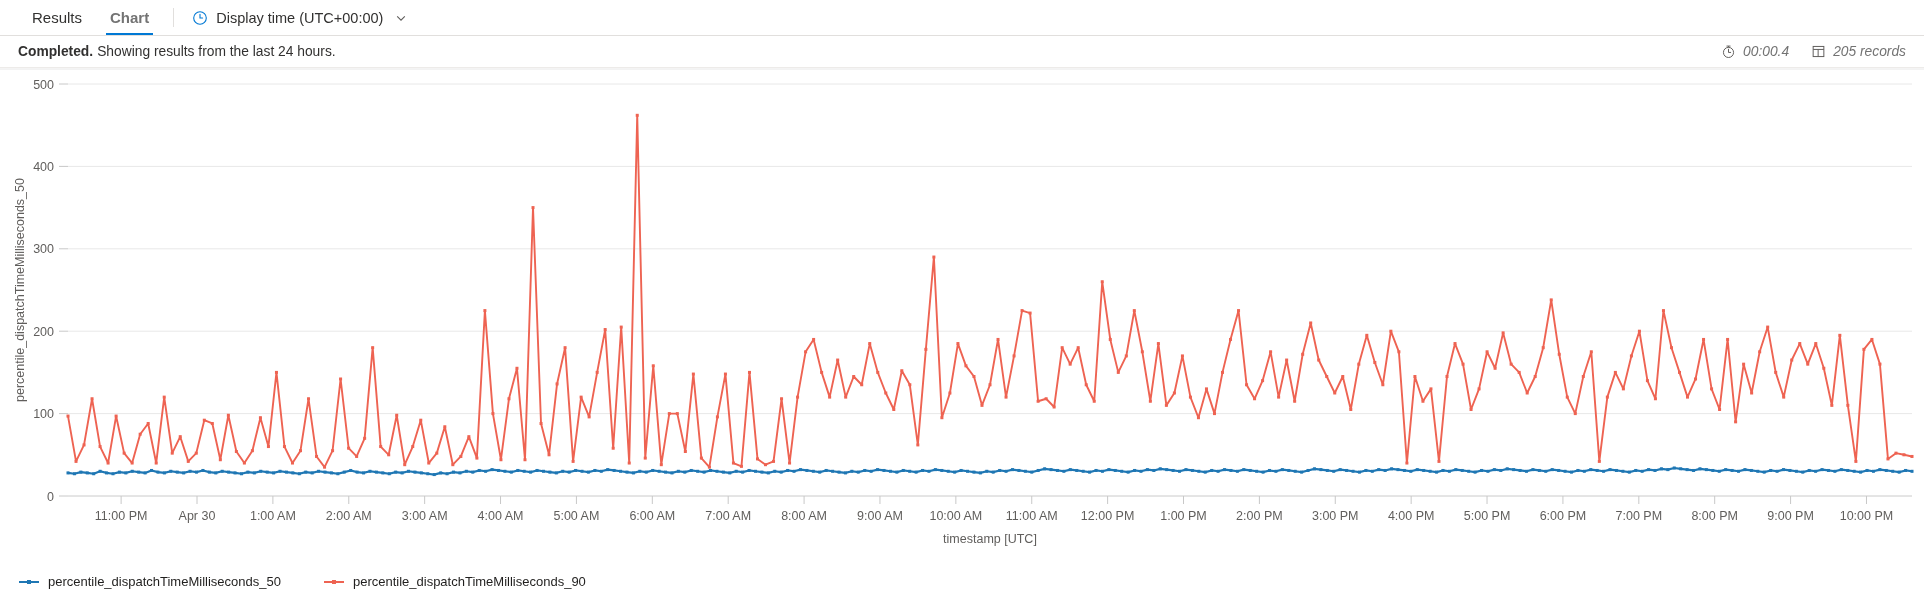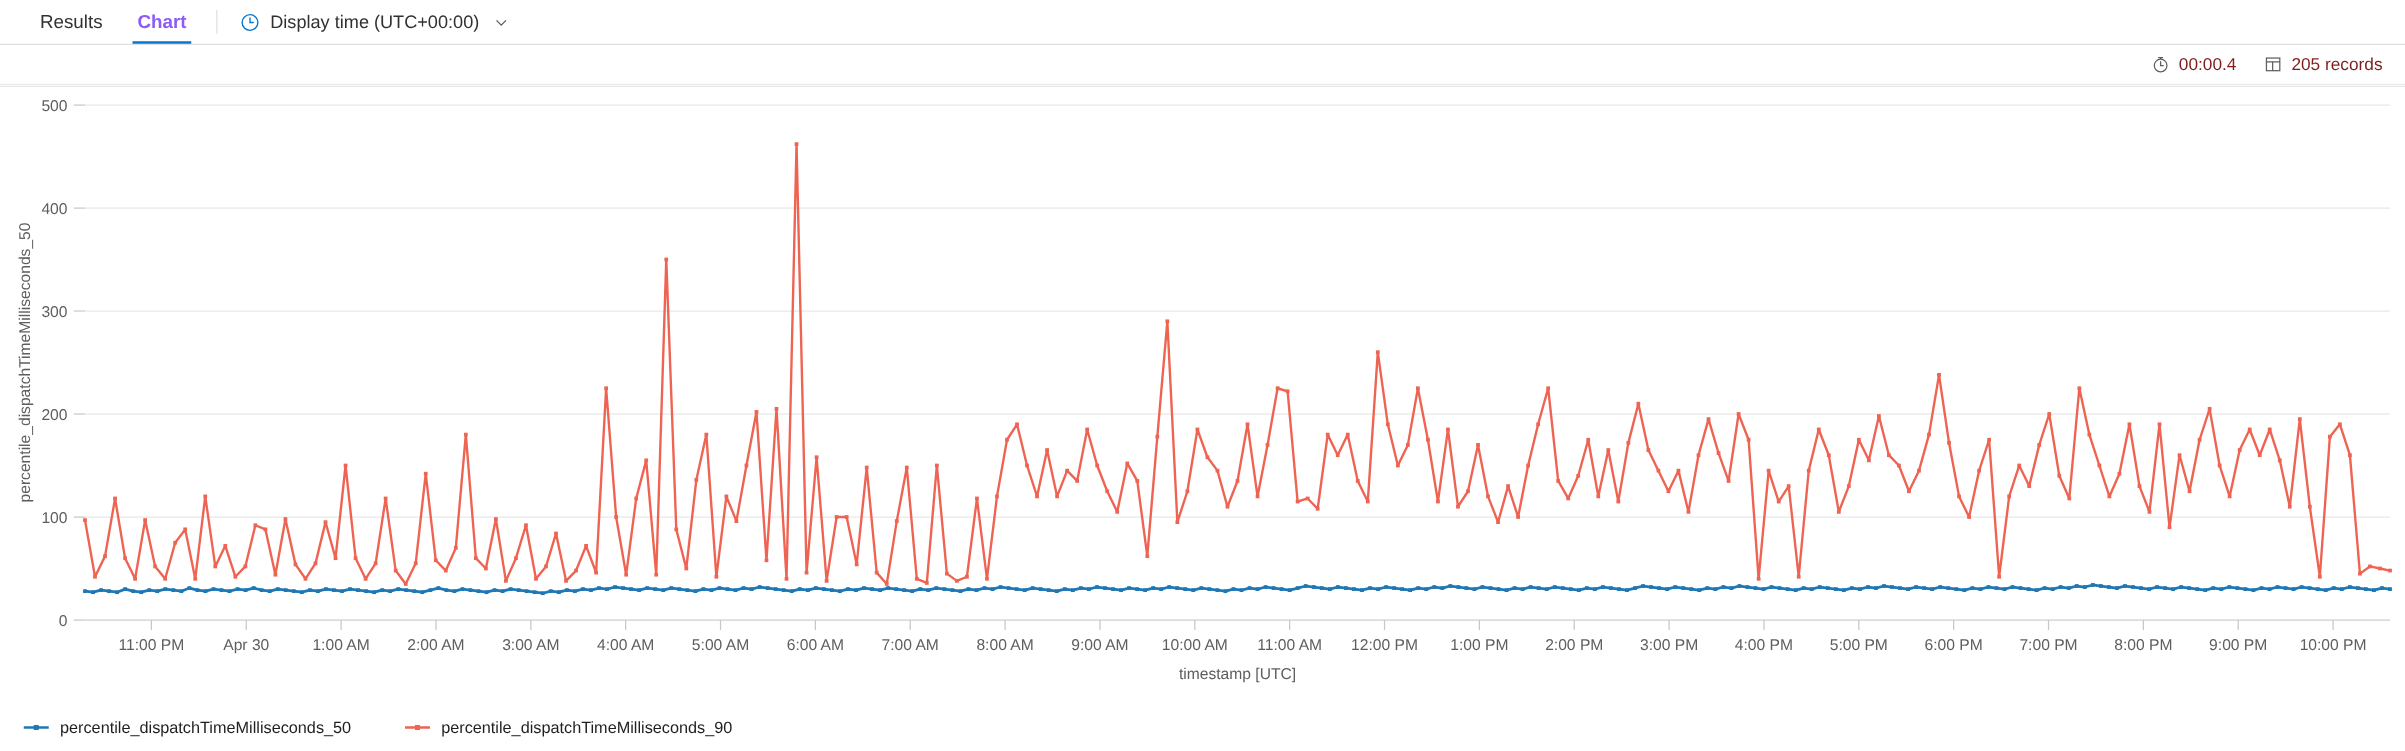--- a/index.html
+++ b/index.html
@@ -29,21 +29,21 @@
     align-items: center;
     padding: 0 14px;
     font-size: 15px;
     color: #323130;
     position: relative;
     cursor: pointer;
     user-select: none;
   }
   .tab.active {
     font-weight: 600;
-    color: #8b5cf6;
+    color: #737373;
   }
   .tab.active::after {
     content: "";
     position: absolute;
     left: 10px;
     right: 10px;
     bottom: 0;
     height: 2.5px;
     background: #0078d4;
   }
@@ -76,22 +76,23 @@
     font-size: 13.8px;
     color: #323130;
   }
   .status-left { display:flex; align-items:baseline; gap:4px; }
   .status-left .strong { font-weight: 700; }
   .status-right {
     margin-left: auto;
     display: flex;
     align-items: center;
     gap: 22px;
-    color: #7f1d1d;
+    color: #737373;
     font-size: 13.8px;
+    font-style: italic;
   }
   .status-right .metric { display:flex; align-items:center; gap:7px;}
   .status-right .metric .ic { color:#605e5c; display:flex; align-items:center;}
 
   
   .chart-wrap {
     position: relative;
     width: 1924px;
     height: 533px;
   }
@@ -151,20 +152,24 @@
     <span>Display time (UTC+00:00)</span>
     <span class="chev">
       <svg width="12" height="12" viewBox="0 0 12 12">
         <path d="M2.2 4.3 L6 8.1 L9.8 4.3" fill="none" stroke="#605e5c" stroke-width="1.1"></path>
       </svg>
     </span>
   </div>
 </div>
 
 <div class="statusbar">
+  <div class="status-left">
+    <span class="strong">Completed.</span>
+    <span>Showing results from the last 24 hours.</span>
+  </div>
   <div class="status-right">
     <div class="metric">
       <span class="ic">
         <svg width="15" height="15" viewBox="0 0 16 16">
           <circle cx="8" cy="9" r="5.4" fill="none" stroke="#605e5c" stroke-width="1.05"></circle>
           <path d="M8 5.6 V9 H10.3" fill="none" stroke="#605e5c" stroke-width="1.05" stroke-linecap="round"></path>
           <path d="M6.3 2.2 H9.7" stroke="#605e5c" stroke-width="1.05" stroke-linecap="round"></path>
           <path d="M8 2.2 V3.6" stroke="#605e5c" stroke-width="1.05"></path>
         </svg>
       </span>

